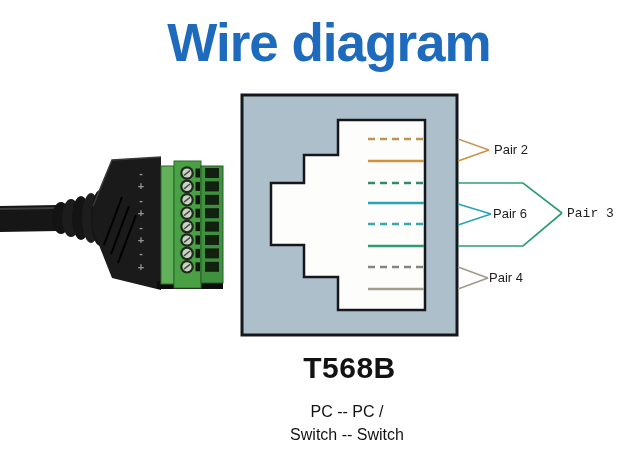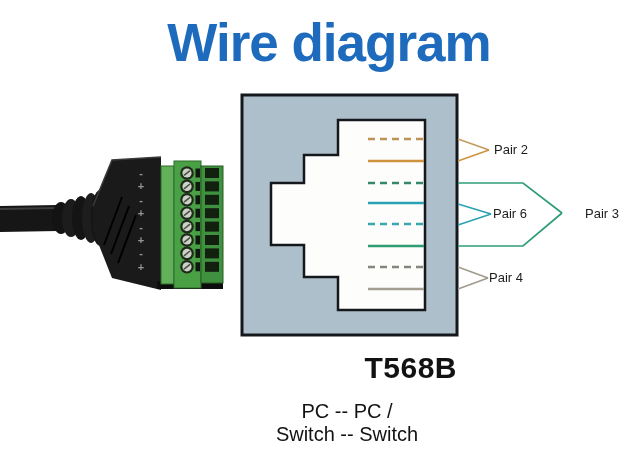--- a/index.html
+++ b/index.html
@@ -8,26 +8,26 @@
   .page-title {
     position:absolute; top:12px; left:0; width:640px; text-align:center;
     font-size:53px; font-weight:bold; letter-spacing:-1px;padding-left:9px;
   }
   .diagram-svg { position:absolute; left:0; top:0; }
   .pair-label {
     position:absolute; transform:translateY(-52%);
     font-size:13px; color:#1d1d1d; white-space:nowrap;
   }
   .jack-label {
-    position:absolute; left:242px; width:215px; top:351px; text-align:right;
+    position:absolute; left:242px; width:215px; top:351px; text-align:center;
     font-size:30px; font-weight:bold; color:#121212; letter-spacing:0.5px;
   }
   .usage-note {
     position:absolute; left:182px; width:330px; top:400px; text-align:center;
-    font-size:20px; line-height:23px; color:#121212;
+    font-size:16px; line-height:23px; color:#121212;
   }
 </style>
 </head>
 <body>
 
 <div class="stage">
 
   <div class="page-title" style="color: rgb(30, 107, 189);">Wire diagram</div>
 
   <svg class="diagram-svg" width="640" height="453" viewBox="0 0 640 453">
@@ -133,21 +133,21 @@
         <polyline points="458,183 523,183 562,213" fill="none" stroke="#2f9d74" stroke-width="1.7"></polyline>
         <polyline points="458,246 523,246 562,213" fill="none" stroke="#2f9d74" stroke-width="1.7"></polyline>
         <polyline points="458,267 488,278" fill="none" stroke="#a19b8d" stroke-width="1.7"></polyline>
         <polyline points="458,289 488,278" fill="none" stroke="#a19b8d" stroke-width="1.7"></polyline>
       </g>
   </svg>
 
   <div id="pair-labels">
       <div class="pair-label" style="left: 494px; top: 150px;">Pair 2</div>
       <div class="pair-label" style="left: 493px; top: 214px;">Pair 6</div>
-      <div class="pair-label" style="left: 585px; top: 214px;">Pair 3</div>
+      <div class="pair-label" style="left: 567px; top: 214px; font-family: Liberation Mono, monospace;">Pair 3</div>
       <div class="pair-label" style="left: 489px; top: 278px;">Pair 4</div>
     </div>
 
   <div class="jack-label">T568B</div>
 
   <div class="usage-note">
     <div>PC -- PC /</div>
     <div>Switch -- Switch</div>
   </div>
 </div>

